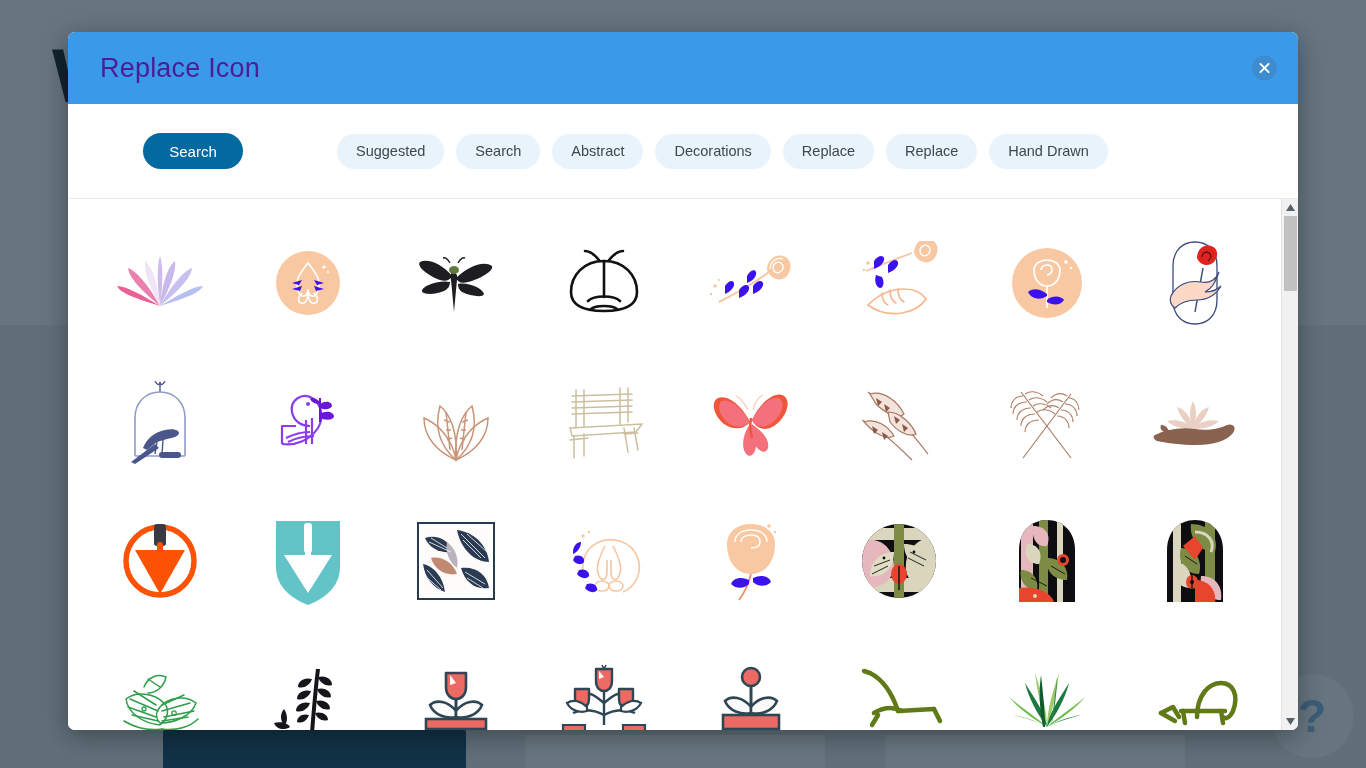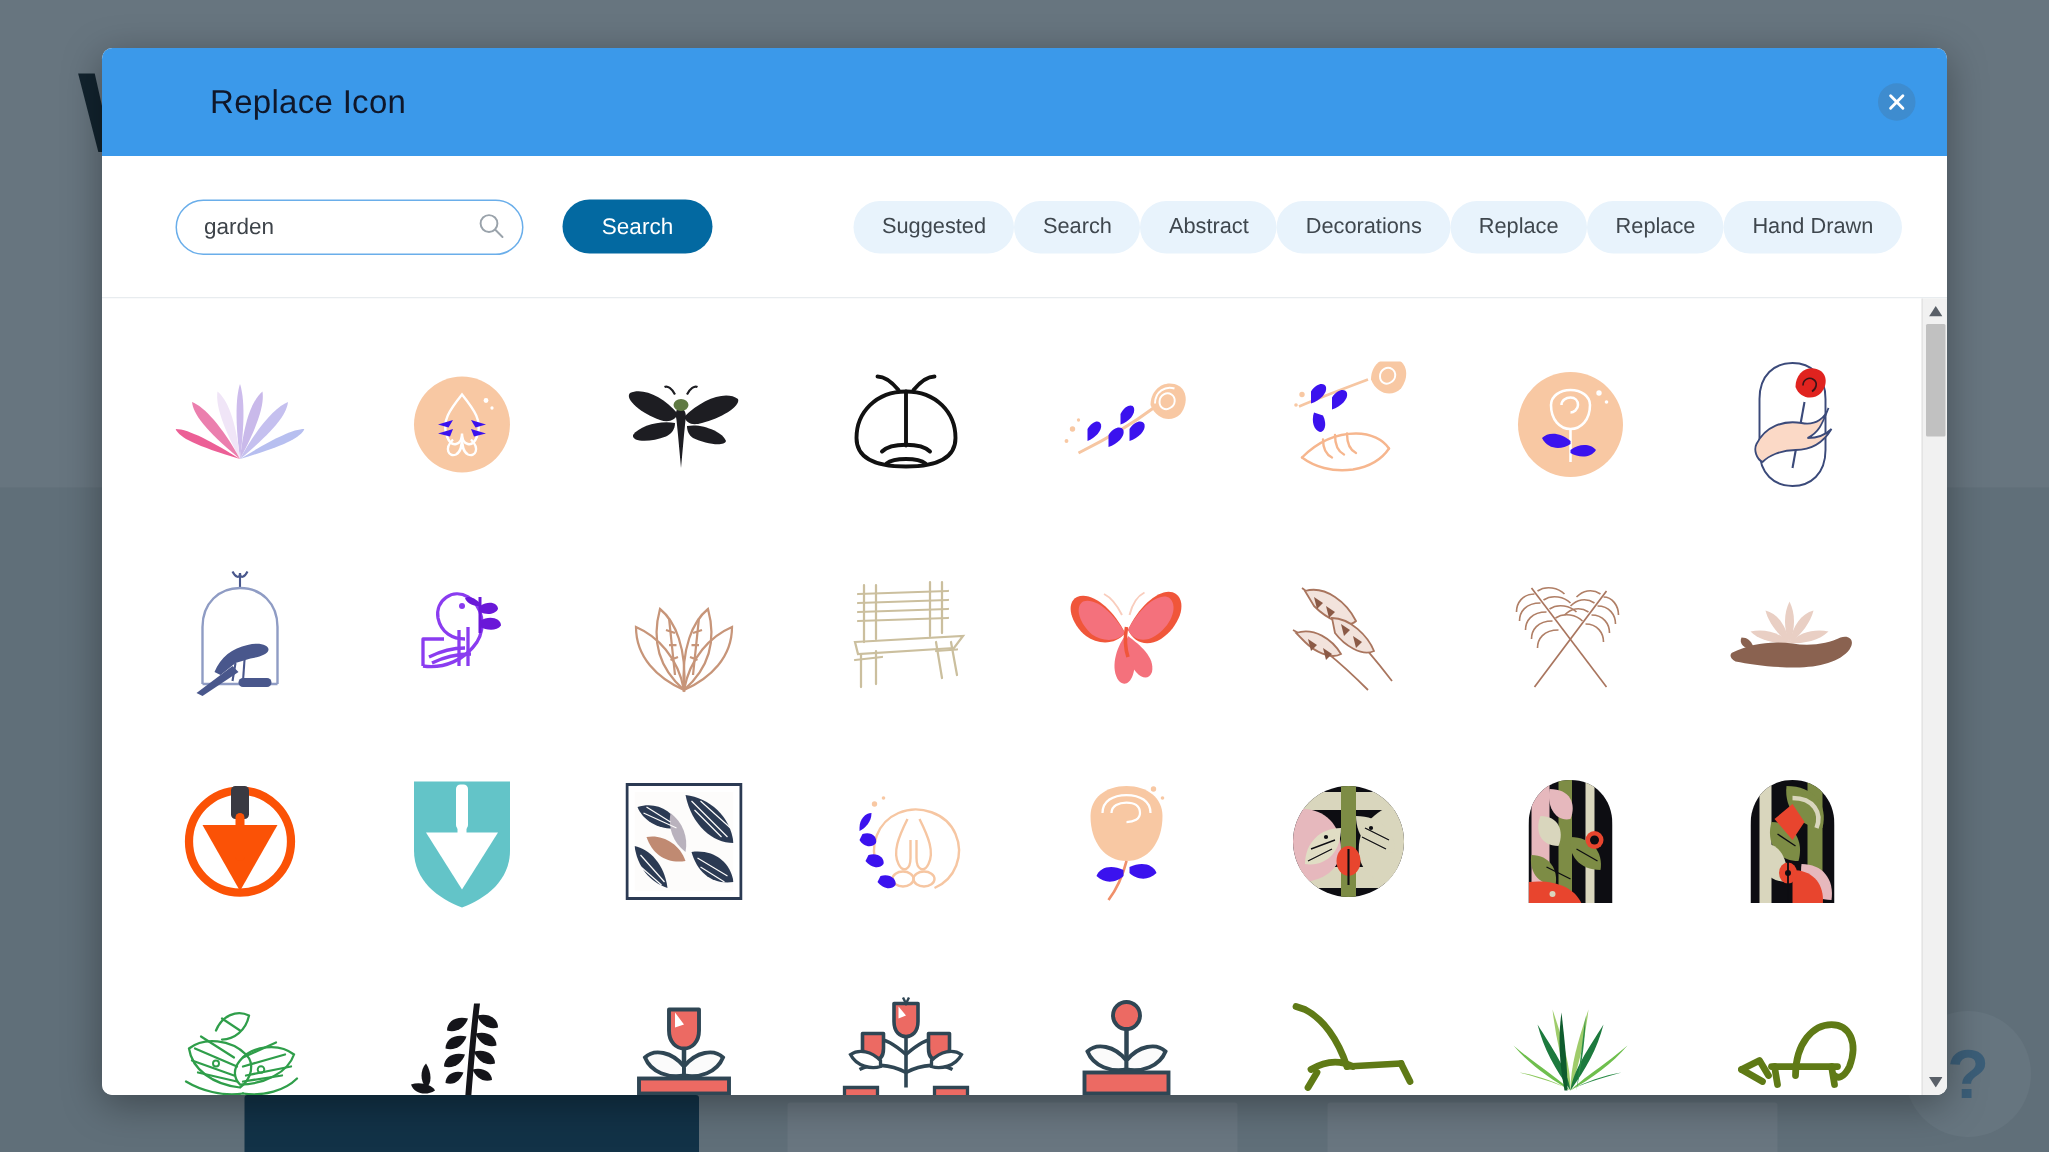--- a/index.html
+++ b/index.html
@@ -53,21 +53,21 @@
     overflow: hidden;
   }
   #modal-header {
     height: 72px; flex: 0 0 72px;
     background: #3b99ea;
     display: flex; align-items: center;
     padding: 0 22px 0 32px;
     position: relative;
   }
   #modal-title {
-    color: #0f172a; font-size: 22px; font-weight: 400; letter-spacing: .2px; margin-left: 40px;
+    color: #4c1d95; font-size: 27px; font-weight: 400; letter-spacing: .2px;
   }
   #close-btn {
     position: absolute; right: 21px; top: 50%; transform: translateY(-50%);
     width: 25px; height: 25px; border-radius: 50%;
     background: #3e8ccf;
     display: flex; align-items: center; justify-content: center;
     cursor: pointer; border: none; padding: 0;
   }
   #close-btn svg { display: block; }
 
@@ -95,21 +95,21 @@
     background: none; border: none; padding: 0; cursor: pointer;
     line-height: 0;
   }
   #search-btn {
     margin-left: 26px;
     width: 100px; height: 36px; border-radius: 18px;
     background: #0369a1; color: #fff; border: none;
     font-size: 15px; font-family: "Liberation Sans", sans-serif;
     cursor: pointer;
   }
-  #chips { display: flex; align-items: center; margin-left: 94px; }
+  #chips { display: flex; align-items: center; margin-left: 94px; gap: 12px; }
   .chip {
     height: 35px; border-radius: 18px;
     background: #e8f3fc; color: #3f474e;
     border: none; padding: 0 19px;
     font-size: 14.5px; font-family: "Liberation Sans", sans-serif;
     cursor: pointer; white-space: nowrap;
   }
 
   
   #results-area { flex: 1 1 auto; display: flex; min-height: 0; background: #fff; }
@@ -166,29 +166,20 @@
   <div id="modal-header">
     <div id="modal-title">Replace Icon</div>
     <button id="close-btn">
       <svg width="11" height="11" viewBox="0 0 11 11" aria-hidden="true">
         <path d="M1.4 1.4 L9.6 9.6 M9.6 1.4 L1.4 9.6" stroke="#ffffff" stroke-width="1.9" stroke-linecap="round"></path>
       </svg>
     </button>
   </div>
 
   <div id="toolbar">
-    <div id="search-wrap">
-      <input id="search-input" type="text" value="garden" style="">
-      <button id="search-icon-btn">
-        <svg width="17" height="17" viewBox="0 0 17 17" aria-hidden="true">
-          <circle cx="7" cy="7" r="5.6" fill="none" stroke="#9aa3ab" stroke-width="1.3"></circle>
-          <path d="M11.2 11.2 L16 16" stroke="#9aa3ab" stroke-width="1.3" stroke-linecap="round"></path>
-        </svg>
-      </button>
-    </div>
 
     <button id="search-btn">Search</button>
 
     <div id="chips">
       <button class="chip">Suggested</button>
       <button class="chip">Search</button>
       <button class="chip">Abstract</button>
       <button class="chip">Decorations</button>
       <button class="chip">Replace</button>
       <button class="chip">Replace</button>

